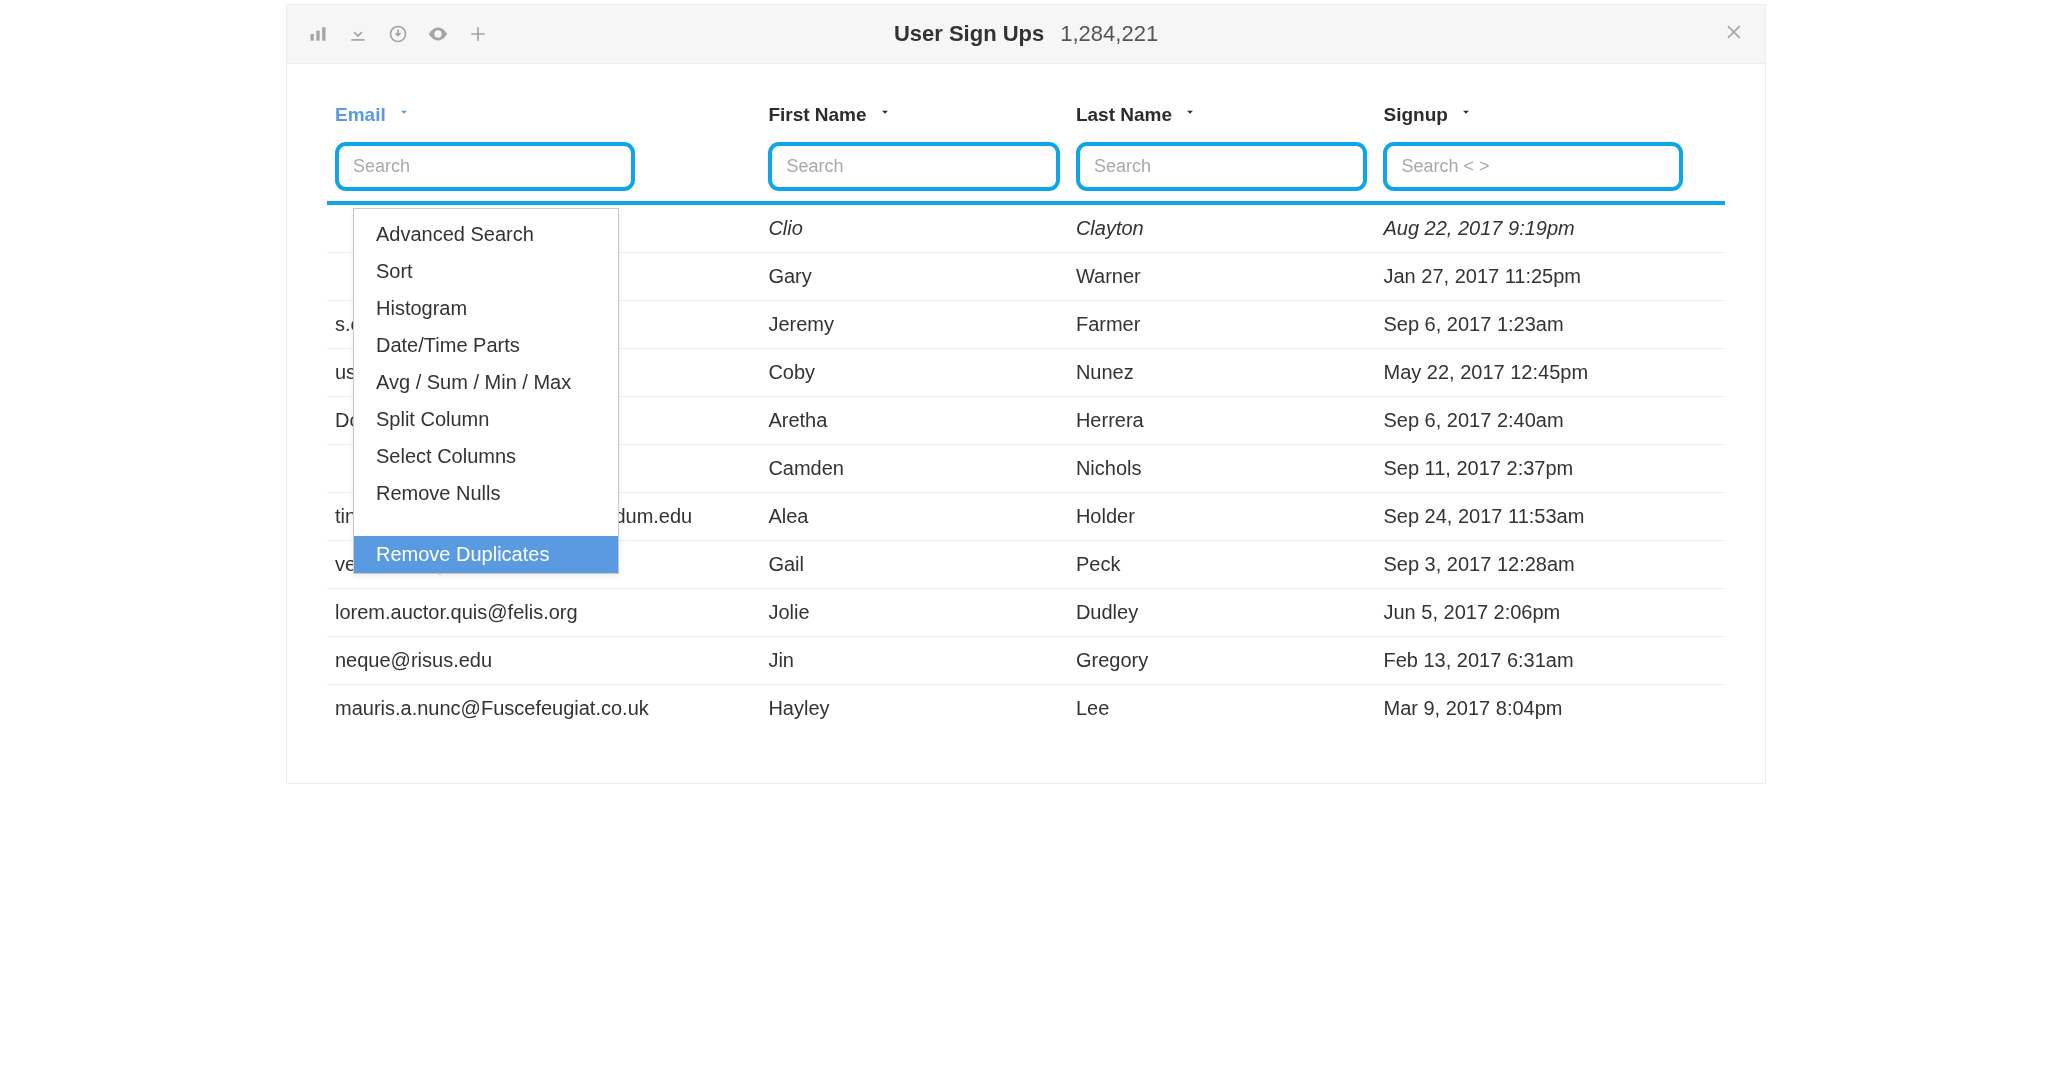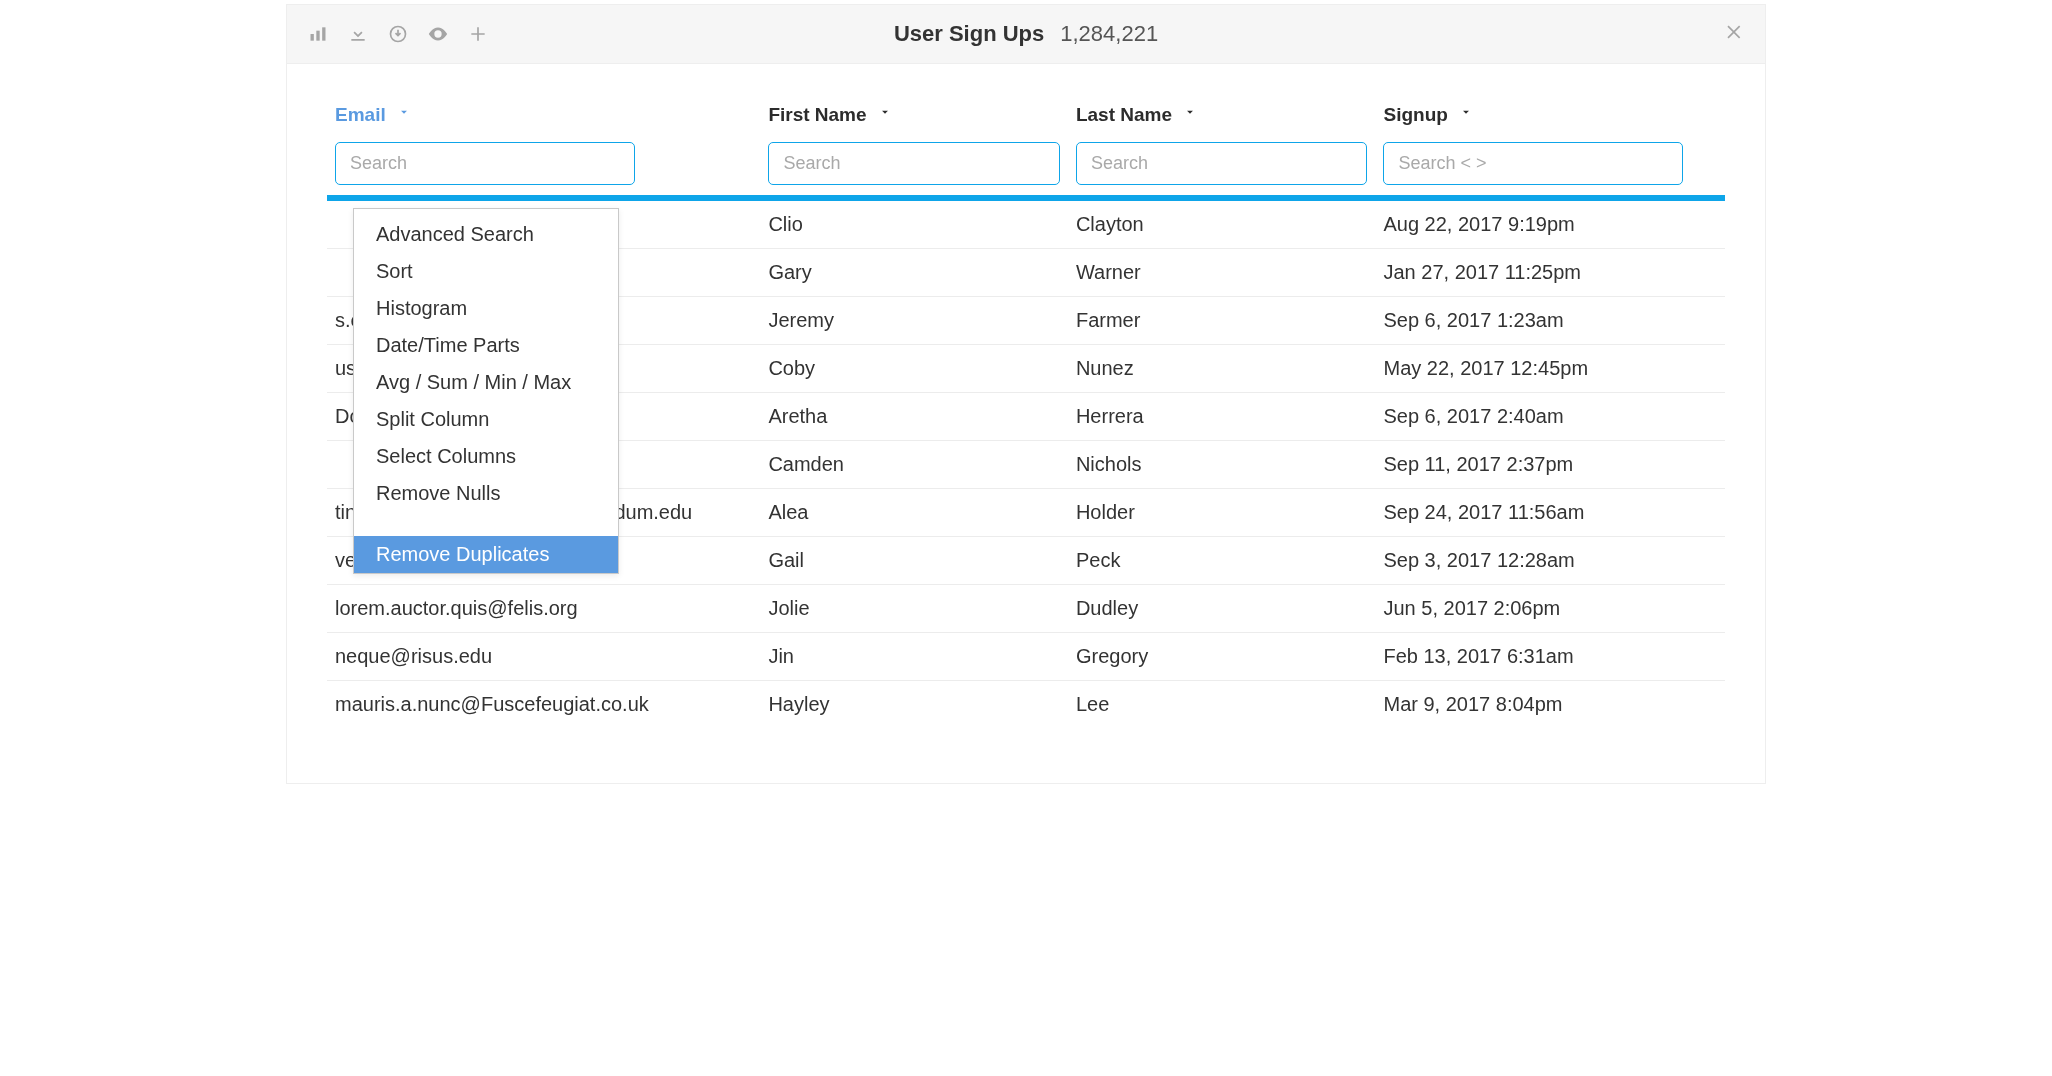--- a/index.html
+++ b/index.html
@@ -80,37 +80,37 @@
   display: inline-block;
   margin-left: 6px;
   position: relative;
   top: -2px;
 }
 .chev svg { width: 14px; height: 14px; }
 .search-row td { padding: 4px 8px 10px 8px; }
 .search-input {
   width: 100%;
   max-width: 300px;
-  border: 1px solid #0ea5e9;
-  border-radius: 5px;
+  border: 4px solid #0ea5e9;
+  border-radius: 11px;
   padding: 10px 14px;
   font-size: 18px;
   color: #333;
 }
 .search-input::placeholder { color: #a9a9a9; }
 .table tbody.data td {
   padding: 12px 8px;
   border-top: 1px solid #ececec;
   font-size: 20px;
   color: #333;
   white-space: nowrap;
   overflow: hidden;
   text-overflow: ellipsis;
 }
-.table tbody.data tr:first-child td { border-top: 6px solid #0ea5e9; }
+.table tbody.data tr:first-child td { border-top: 4px solid #0ea5e9; font-style: italic; }
 .dropdown {
   position: absolute;
   left: 66px;
   top: 144px;
   width: 266px;
   background: #fff;
   border: 1px solid #c9c9c9;
   box-shadow: 0 2px 6px rgba(0,0,0,0.08);
   z-index: 10;
 }
@@ -257,21 +257,21 @@
           <tr>
             <td></td>
             <td>Camden</td>
             <td>Nichols</td>
             <td>Sep 11, 2017 2:37pm</td>
           </tr>
           <tr>
             <td>tincidunt.Donec@nonantebibendum.edu</td>
             <td>Alea</td>
             <td>Holder</td>
-            <td>Sep 24, 2017 11:56am</td>
+            <td>Sep 24, 2017 11:53am</td>
           </tr>
           <tr>
             <td>vestibulum@velit.edu</td>
             <td>Gail</td>
             <td>Peck</td>
             <td>Sep 3, 2017 12:28am</td>
           </tr>
           <tr>
             <td>lorem.auctor.quis@felis.org</td>
             <td>Jolie</td>

